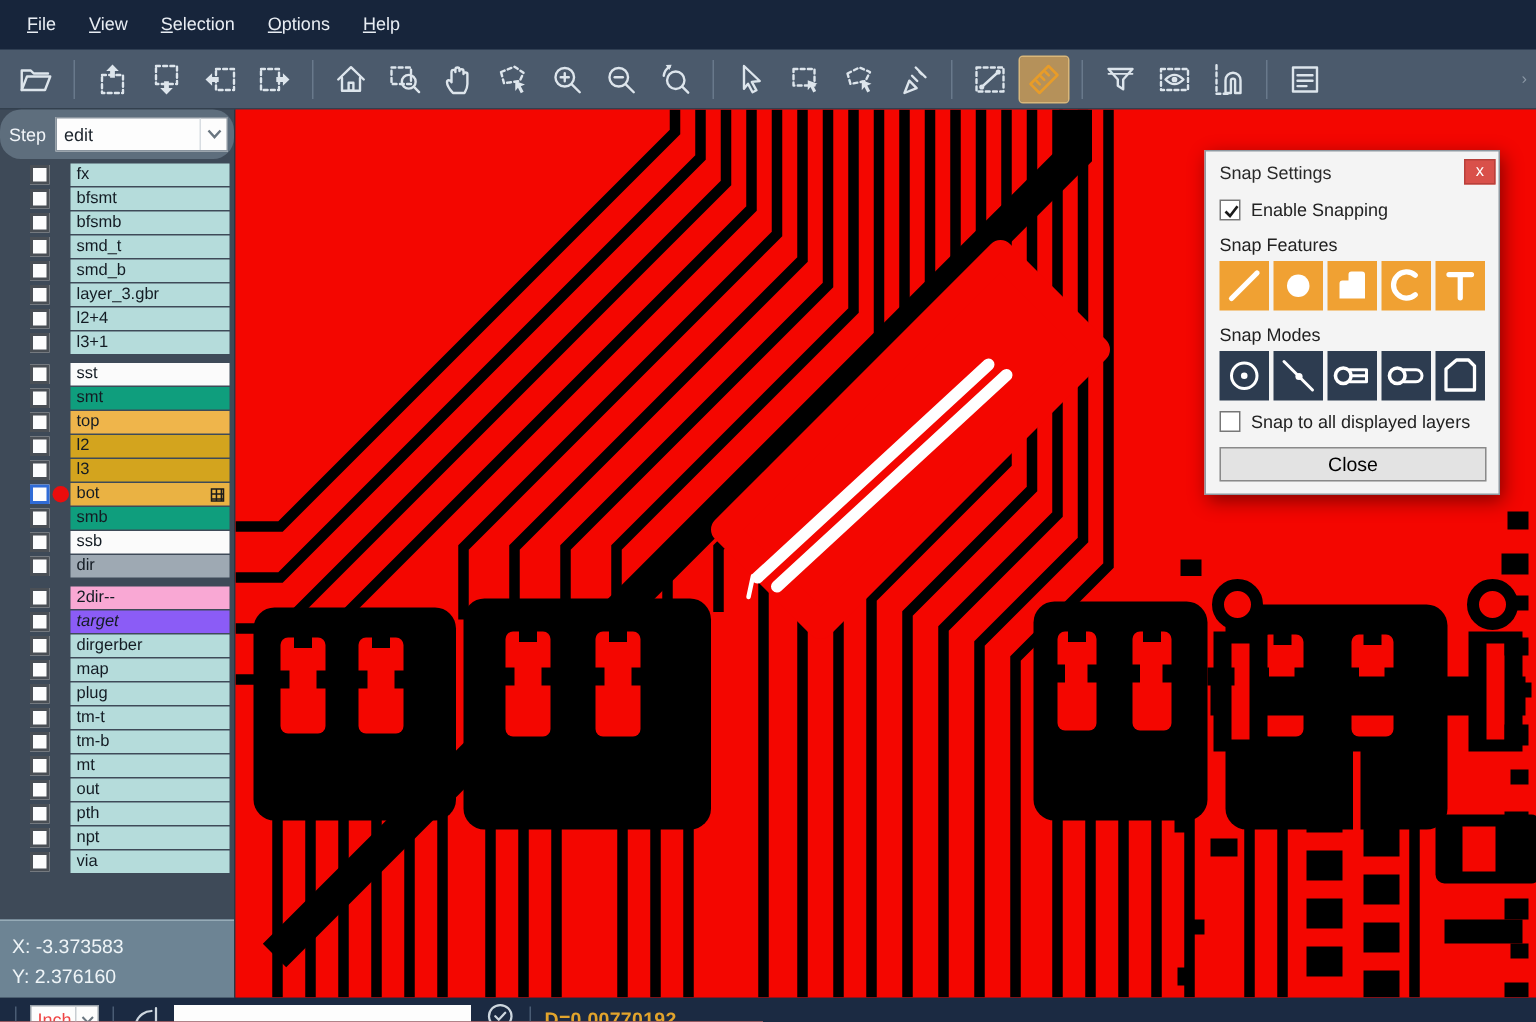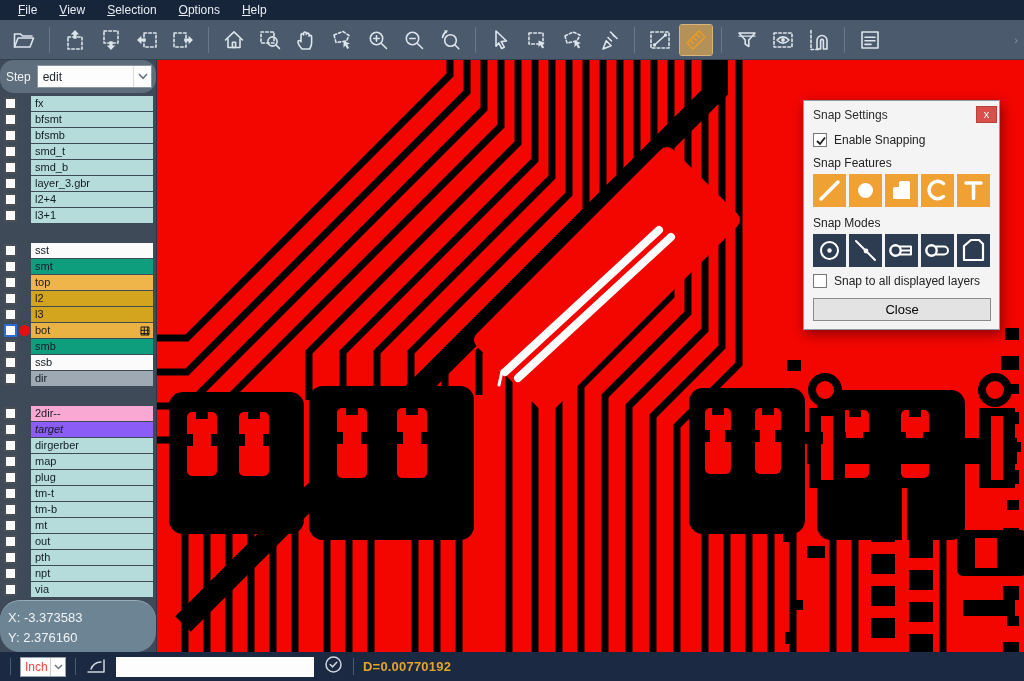--- a/index.html
+++ b/index.html
@@ -1,21 +1,21 @@
 <!DOCTYPE html>
 <html><head>
 <meta charset="utf-8">
 <style>
   * { margin:0; padding:0; box-sizing:border-box; }
   html,body { width:1024px; height:681px; overflow:hidden; }
   body { font-family:"Liberation Sans", sans-serif; }
   .app { position:relative; width:1024px; height:681px; background:#17253b; overflow:hidden; }
 
   
-  .menubar { height:20px; background:#17253b; display:flex; align-items:center; padding-left:8px; gap:2px; }
+  .menubar { height:33px; background:#17253b; display:flex; align-items:center; padding-left:8px; gap:2px; }
   .menu-item { display:block; color:#e8edf3; font-size:12px; padding:2px 10px 3px 10px; cursor:default; }
   .menu-item::first-letter { text-decoration:underline; }
 
   
   .toolbar { height:40px; background:#4b5a6c; display:flex; align-items:center; padding-left:8px; gap:4px; border-bottom:1px solid #33404e; position:relative; }
   .tbtn { width:32px; height:30px; display:flex; align-items:center; justify-content:center; border-radius:2px; }
   .tbtn svg { display:block; }
   .tbtn.active { background:#b5915a; outline:1px solid #d9b77a; }
   .tsep { width:1px; height:26px; background:#69798b; margin:0 5px; }
   .toolbar .overflow { position:absolute; right:6px; top:14px; color:#8b98a6; font-size:11px; }
@@ -29,31 +29,31 @@
 
   
   .sidebar { position:relative; width:157px; background:#3e4a58; border-right:1px solid #2c3743; flex:none; }
   .stepbar { height:33px; background:#5e6e7d; display:flex; align-items:center; padding:0 4px 0 6px; gap:6px;border-radius:14px; }
   .step-label { color:#f0f4f8; font-size:12px; }
   .step-select { flex:1; height:23px; background:#fdfdfd; border:1px solid #8a949e; display:flex; align-items:center; }
   .step-select .val { flex:1; font-size:12px; color:#1c242c; padding-left:5px; }
   .step-select .chev { width:18px; height:100%; display:flex; align-items:center; justify-content:center; border-left:1px solid #d8dde2; }
 
   .layers { padding-top:3px; }
-  .lgroup { margin-bottom:20px; }
+  .lgroup { margin-bottom:6px;padding-left:16px; }
   .lrow { height:15px; margin-bottom:1px; display:flex; align-items:center; }
   .lcheck { width:13px; height:13px; margin-left:4px; background:#fdfdfd; border:2px solid #4a4f55; flex:none; }
   .lrow.active .lcheck { border-color:#2f6bd6; }
   .ldot { width:13px; height:13px; margin-left:1px; flex:none; display:flex; align-items:center; justify-content:center; }
   .ldot .dot { width:11px; height:11px; border-radius:50%; background:#ea0d0d; }
   .lbar { flex:1; height:15px; margin-right:3px; display:flex; align-items:center; padding:0 3px 0 4px; }
   .lname { flex:1; font-size:11px; color:#141c24; line-height:15px; white-space:nowrap; overflow:hidden; }
   .lgrid { flex:none; display:flex; }
 
-  .xy-panel { position:absolute; left:0; bottom:0; width:100%; height:52px; background:#6d8494; border-top:1px solid #96abb7; padding:7px 0 0 8px;border-radius:20px; }
+  .xy-panel { position:absolute; left:0; bottom:0; width:100%; height:52px; background:#6d8494; border-top:1px solid #96abb7; padding:7px 0 0 8px; }
   .xy-panel div { color:#eef4f7; font-size:13px; line-height:20px; }
 
   
   .canvas { position:relative; flex:1; background:#f40600; overflow:hidden; }
   .canvas svg { position:absolute; left:0; top:0; width:100%; height:100%; }
 
   
   .snap-dialog { position:absolute; left:803px; top:100px; width:197px; background:#f4f4f4; border:1px solid #8f99a1; box-shadow:2px 4px 12px rgba(0,0,0,.45); z-index:10; padding-bottom:8px; }
   .sd-title { height:25px; display:flex; align-items:center; padding:2px 2px 0 9px; }
   .sd-title .txt { flex:1; font-size:12px; color:#2a2a2a; }

